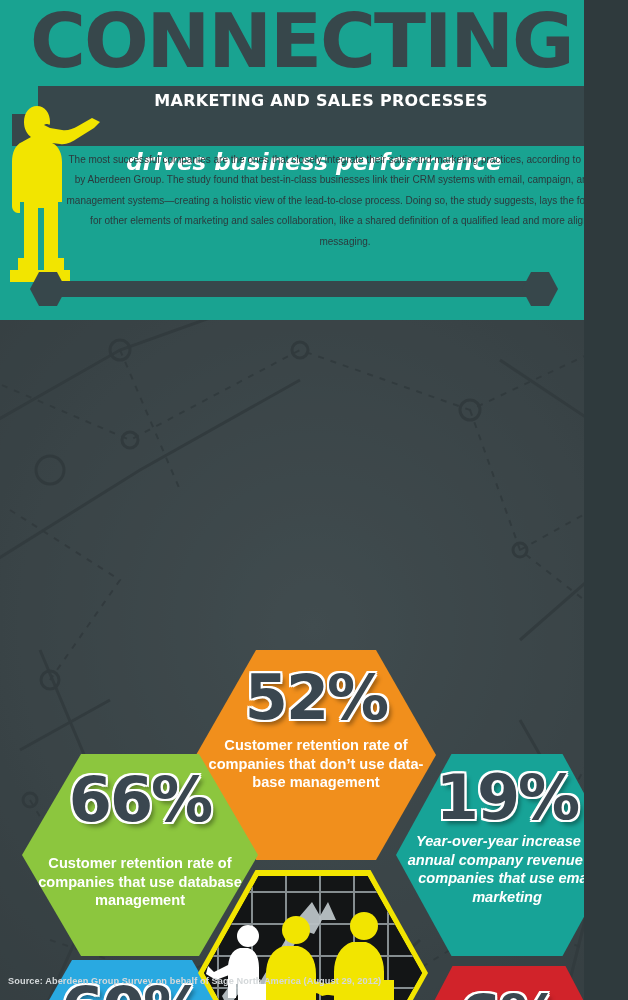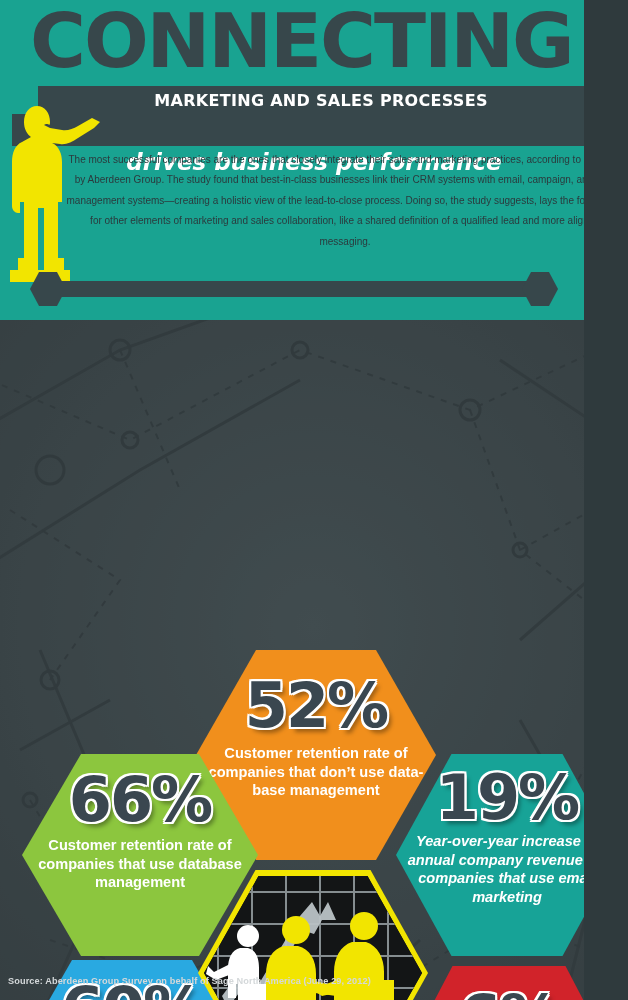--- a/index.html
+++ b/index.html
@@ -168,26 +168,26 @@
     font-family: "Liberation Sans", sans-serif;
     font-weight: bold;
     font-size: 14.6px;
     line-height: 18.6px;
     color: #ffffff;
     padding: 0 10px;
   }
 
   
   #hex-52 { left: 196px; top: 330px; width: 240px; height: 210px; background: #f18f1c; }
-  #hex-52 .pct { margin-top: 26px; }
+  #hex-52 .pct { margin-top: 18px; }
   #hex-52 .cap-text { margin-top: 8px; }
 
   #hex-66 { left: 22px; top: 434px; width: 236px; height: 202px; background: #8cc63e; }
   #hex-66 .pct { margin-top: 16px; }
-  #hex-66 .cap-text { margin-top: 6px; }
+  #hex-66 .cap-text { margin-top: 24px; }
 
   #hex-18 { left: 396px; top: 434px; width: 222px; height: 202px; background: #17a397; }
   #hex-18 .pct { margin-top: 14px; }
   #hex-18 .cap-text { margin-top: 4px; font-style: italic; }
 
   #hex-60 { left: 12px; top: 640px; width: 240px; height: 210px; background: #29a9e1; }
   #hex-60 .pct { margin-top: 20px; }
 
   #hex-6 { left: 396px; top: 646px; width: 226px; height: 216px; background: #d1232a; }
   #hex-6 .pct { margin-top: 22px; }
@@ -387,15 +387,15 @@
             <path d="M148 66 C136 70 130 82 130 96 L130 150 L140 150 L140 184 L156 184 L156 130 L164 130 L164 184 L180 184 L180 96
                      C180 82 174 70 162 66 Z"></path>
             <path d="M134 104 L116 110 L110 104 L106 112 L118 120 L136 116 Z"></path>
             <rect x="176" y="104" width="14" height="28"></rect>
           </g>
         </svg>
       </div>
     </div>
   </div>
 
-  <div id="footer-source">Source: Aberdeen Group Survey on behalf of Sage North America (June 29, 2012)</div>
+  <div id="footer-source">Source: Aberdeen Group Survey on behalf of Sage North America (August 29, 2012)</div>
 
 </div>
 
 </body></html>

